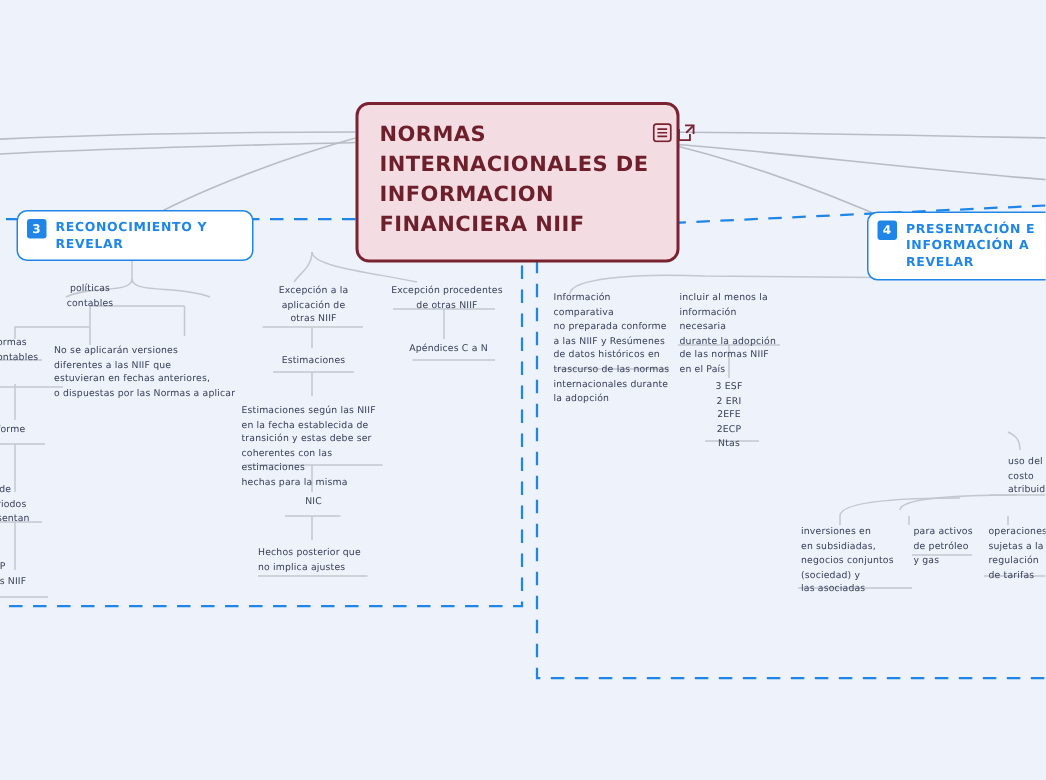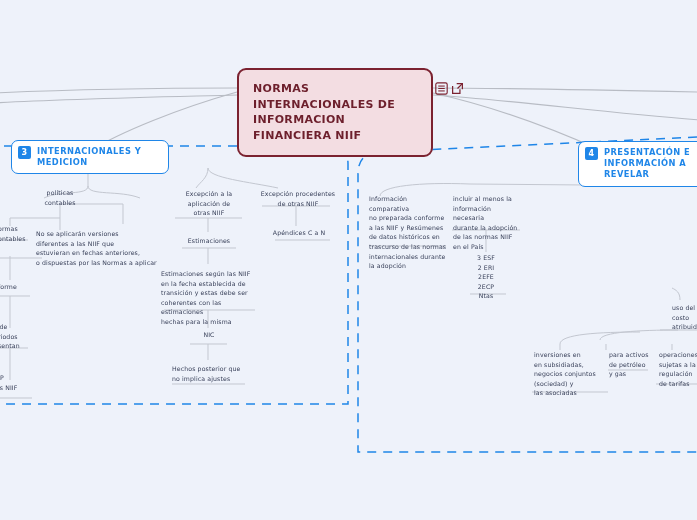--- a/index.html
+++ b/index.html
@@ -10,29 +10,29 @@
     overflow:hidden;
     position:relative;
   }
   #canvas{position:absolute;inset:0;width:697px;height:520px;}
   .svg-layer{position:absolute;left:0;top:0;width:697px;height:520px;pointer-events:none;}
 
   
   .root-node{
     position:absolute;
     left:237px;top:68px;
-    width:196px;
+    width:216px;
     box-sizing:border-box;
     padding:11px 12px 12px 14px;
     background:#f3dde2;
     border:2px solid #7b2230;
     border-radius:9px;
     color:#6d1f2c;
     font-weight:bold;
-    font-size:11px;
+    font-size:14px;
     line-height:1.42;
     letter-spacing:.3px;
   }
   .root-icons{
     position:absolute;left:435px;top:82px;
     display:flex;gap:3px;align-items:center;
   }
   .ricon{width:13px;height:13px;display:block;}
 
   
@@ -165,21 +165,21 @@
     </svg>
     <svg class="ricon" viewBox="0 0 16 16">
       <path d="M2 5 L2 14 L11 14 L11 9" fill="none" stroke="#7b2230" stroke-width="1.5"></path>
       <path d="M7 2 L14 2 L14 9" fill="none" stroke="#7b2230" stroke-width="1.5"></path>
       <line x1="8" y1="8" x2="14" y2="2" stroke="#7b2230" stroke-width="1.5"></line>
     </svg>
   </div>
 
   <div class="branch" id="branch-left">
     <span class="badge">3</span>
-    <span>INTERNACIONALES Y MEDICION</span>
+    <span>RECONOCIMIENTO Y REVELAR</span>
   </div>
 
   <div class="branch" id="branch-right">
     <span class="badge">4</span>
     <span>PRESENTACIÓN E INFORMACIÓN A
 REVELAR</span>
   </div>
 
   <div class="leaf lft" style="left:-2px;top:224px;width:40px;">ormas
 ontables</div>

